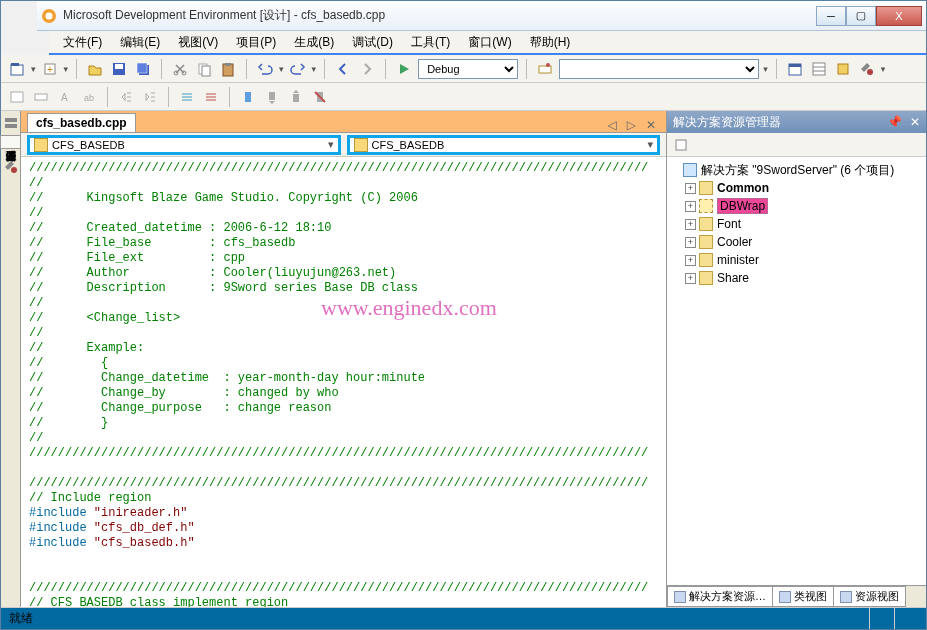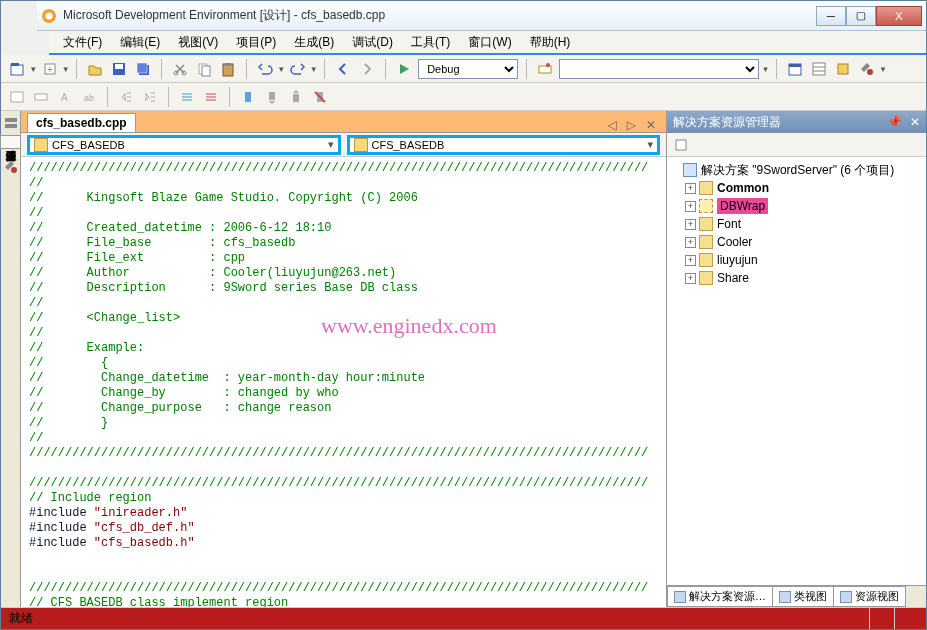--- a/index.html
+++ b/index.html
@@ -28,44 +28,44 @@
 .doc-tab { background: #fff; border: 1px solid #999; border-bottom: none; padding: 2px 8px; font-size: 12px; font-weight: bold; }
 .doc-nav { margin-left: auto; display: flex; gap: 2px; }
 .doc-nav span { cursor: pointer; padding: 0 4px; color: #666; }
 .combo-row { height: 24px; background: #f4f3ee; display: flex; align-items: center; padding: 2px 6px; gap: 6px; border-bottom: 1px solid #ccc; }
 .cls-combo { flex: 1; height: 20px; border: 3px solid #0ea5e9; background: #fff; display: flex; align-items: center; padding: 0 4px; font-size: 11px; }
 .cls-combo .cicon { width: 14px; height: 14px; background: #f8d878; border: 1px solid #b89838; margin-right: 4px; }
 .cls-combo::after { content: "▾"; margin-left: auto; color: #555; }
 .code-wrap { flex: 1; overflow: auto; position: relative; }
 .code { font-family: Consolas, "Courier New", monospace; font-size: 12px; line-height: 15px; padding: 4px 8px; white-space: pre; color: #000; position: relative; }
 .c-comment { color: #008000; }
-.c-pp { color: #0f172a; }
+.c-pp { color: #0369a1; }
 .c-str { color: #800000; }
 .watermark1 { position: absolute; top: 108px; left: 340px; font-family: "KaiTi",serif; font-size: 28px; color: #e070c0; letter-spacing: 18px; pointer-events: none; }
-.watermark2 { position: absolute; top: 156px; left: 300px; font-family: "Times New Roman",serif; font-size: 22px; color: #e070c0; pointer-events: none; }
+.watermark2 { position: absolute; top: 138px; left: 300px; font-family: "Times New Roman",serif; font-size: 22px; color: #e070c0; pointer-events: none; }
 .right-panel { width: 260px; border-left: 1px solid #999; background: #f4f3ee; display: flex; flex-direction: column; }
 .panel-title { height: 22px; background: linear-gradient(#8fa8c8,#7090b8); color: #fff; display: flex; align-items: center; padding: 0 6px; font-size: 12px; }
 .panel-title .pin { margin-left: auto; cursor: pointer; }
 .panel-title .px { margin-left: 8px; cursor: pointer; }
 .panel-tb { height: 24px; background: #f4f3ee; border-bottom: 1px solid #ccc; display: flex; align-items: center; padding: 0 4px; }
 .tree { flex: 1; background: #fff; overflow: auto; padding: 4px 2px; font-size: 12px; }
 .tree-row { display: flex; align-items: center; height: 18px; cursor: pointer; }
 .exp { width: 11px; height: 11px; border: 1px solid #888; background: #fff; display: flex; align-items: center; justify-content: center; font-size: 9px; line-height: 1; margin-right: 3px; color: #444; }
 .exp.blank { border: none; background: transparent; }
 .ticon { width: 14px; height: 14px; margin-right: 4px; background: #f4e090; border: 1px solid #c0a040; }
 .ticon.sln { background: #d0e8ff; border-color: #6090c0; }
 .ticon.sel { background: #fff0b0; border: 1px dashed #b09040; }
 .tree-label { white-space: nowrap; }
 .tree-label.bold { font-weight: bold; text-align: center; }
 .tree-label.sel { background: #ec4899; border: 1px dotted #888; padding: 0 2px; }
 .ind1 { margin-left: 16px; }
 .panel-bottom-tabs { height: 22px; background: #ece9d8; border-top: 1px solid #999; display: flex; align-items: center; font-size: 11px; }
 .ptab { padding: 2px 6px; border: 1px solid #999; background: #fff; margin-right: -1px; cursor: pointer; display: flex; align-items: center; gap: 3px; }
 .ptab .pti { width: 12px; height: 12px; background: #c8d8f0; border: 1px solid #8090b0; }
-.statusbar { height: 22px; background: #b91c1c; border-top: 1px solid #ccc; display: flex; align-items: center; padding: 0 8px; }
+.statusbar { height: 22px; background: #0369a1; border-top: 1px solid #ccc; display: flex; align-items: center; padding: 0 8px; }
 .statusbar .cell { border-left: 1px solid #ccc; padding: 0 10px; height: 100%; display: flex; align-items: center; }
 .statusbar .grow { flex: 1; }
 svg { display: block; }
 </style>
 </head>
 <body>
 
 <div class="window">
 
   <div class="titlebar">
@@ -369,21 +369,21 @@
             <span class="tree-label">Font</span>
           </div>
           <div class="tree-row ind1">
             <span class="exp">+</span>
             <span class="ticon"></span>
             <span class="tree-label">Cooler</span>
           </div>
           <div class="tree-row ind1">
             <span class="exp">+</span>
             <span class="ticon"></span>
-            <span class="tree-label">liuyujun</span>
+            <span class="tree-label">minister</span>
           </div>
           <div class="tree-row ind1">
             <span class="exp">+</span>
             <span class="ticon"></span>
             <span class="tree-label">Share</span>
           </div>
         </div>
       <div class="panel-bottom-tabs">
         <div class="ptab">
             <span class="pti"></span>

